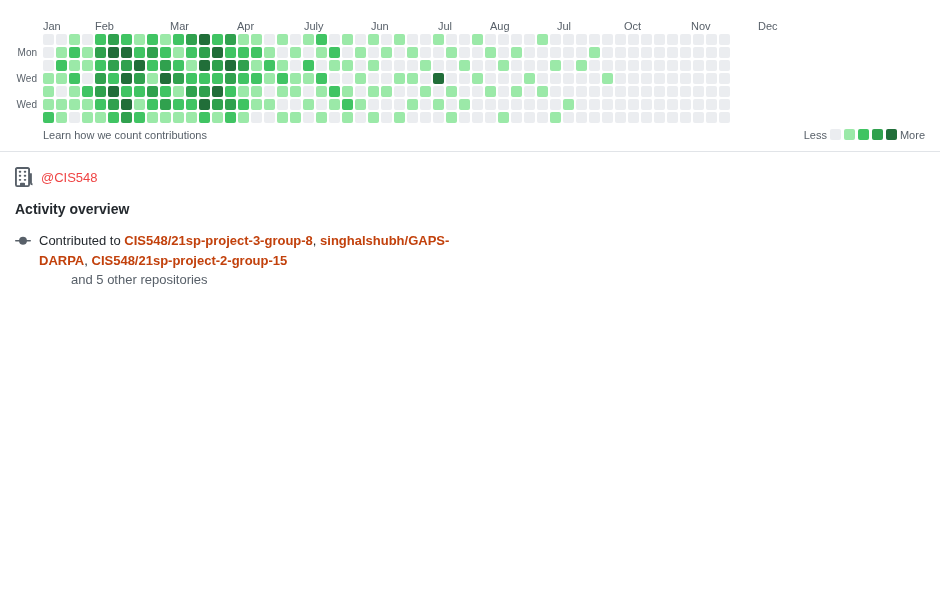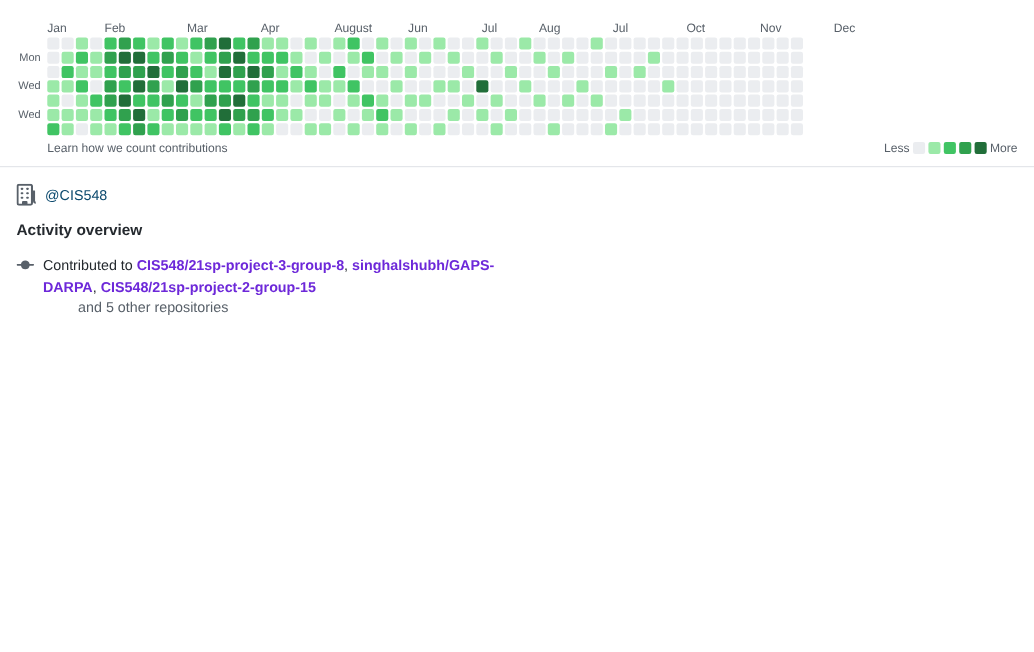--- a/index.html
+++ b/index.html
@@ -130,21 +130,21 @@
       margin-bottom: 14px;
     }
 
     .org-icon {
       width: 20px;
       height: 20px;
     }
 
     .org-name {
       font-size: 13px;
-      color: #0c4a6e;
+      color: #ef4444;
       font-weight: 500;
     }
 
     .activity-title {
       font-size: 14px;
       font-weight: 600;
       color: #24292e;
       margin-bottom: 14px;
     }
 
@@ -156,21 +156,21 @@
       color: #24292e;
       line-height: 1.5;
     }
 
     .contribution-text .icon {
       margin-top: 2px;
       flex-shrink: 0;
     }
 
     .contribution-text a {
-      color: #6d28d9;
+      color: #c2410c;
       text-decoration: none;
       font-weight: 600;
     }
 
     .contribution-text .other-repos {
       color: #586069;
       margin-left: 32px;
     }
 
     
@@ -237,21 +237,21 @@
 <body>
 
 <div class="contribution-section">
   <div class="calendar-wrapper">
 
     <div class="month-labels">
       <span class="month-label" style="width:52px; flex:none;">Jan</span>
       <span class="month-label" style="width:75px; flex:none;">Feb</span>
       <span class="month-label" style="width:67px; flex:none;">Mar</span>
       <span class="month-label" style="width:67px; flex:none;">Apr</span>
-      <span class="month-label" style="width:67px; flex:none;">August</span>
+      <span class="month-label" style="width:67px; flex:none;">July</span>
       <span class="month-label" style="width:67px; flex:none;">Jun</span>
       <span class="month-label" style="width:52px; flex:none;">Jul</span>
       <span class="month-label" style="width:67px; flex:none;">Aug</span>
       <span class="month-label" style="width:67px; flex:none;">Jul</span>
       <span class="month-label" style="width:67px; flex:none;">Oct</span>
       <span class="month-label" style="width:67px; flex:none;">Nov</span>
       <span class="month-label" style="width:67px; flex:none;">Dec</span>
     </div>
 
     <div class="calendar-body">

